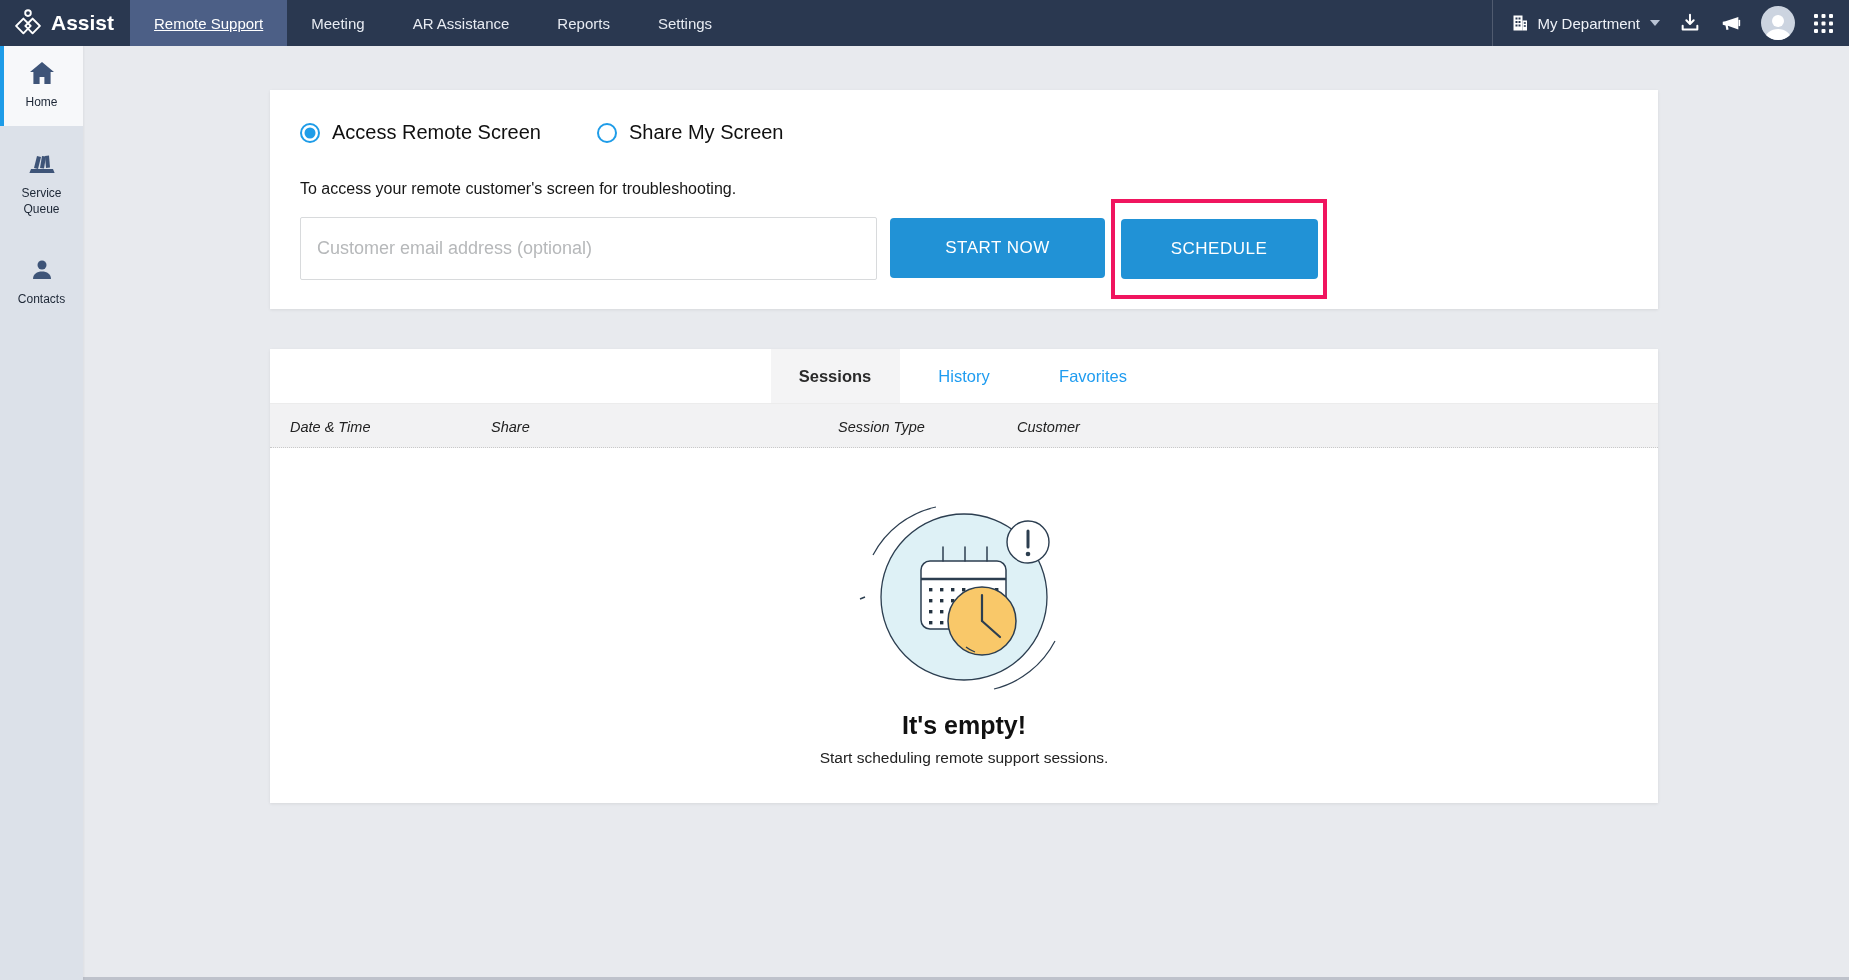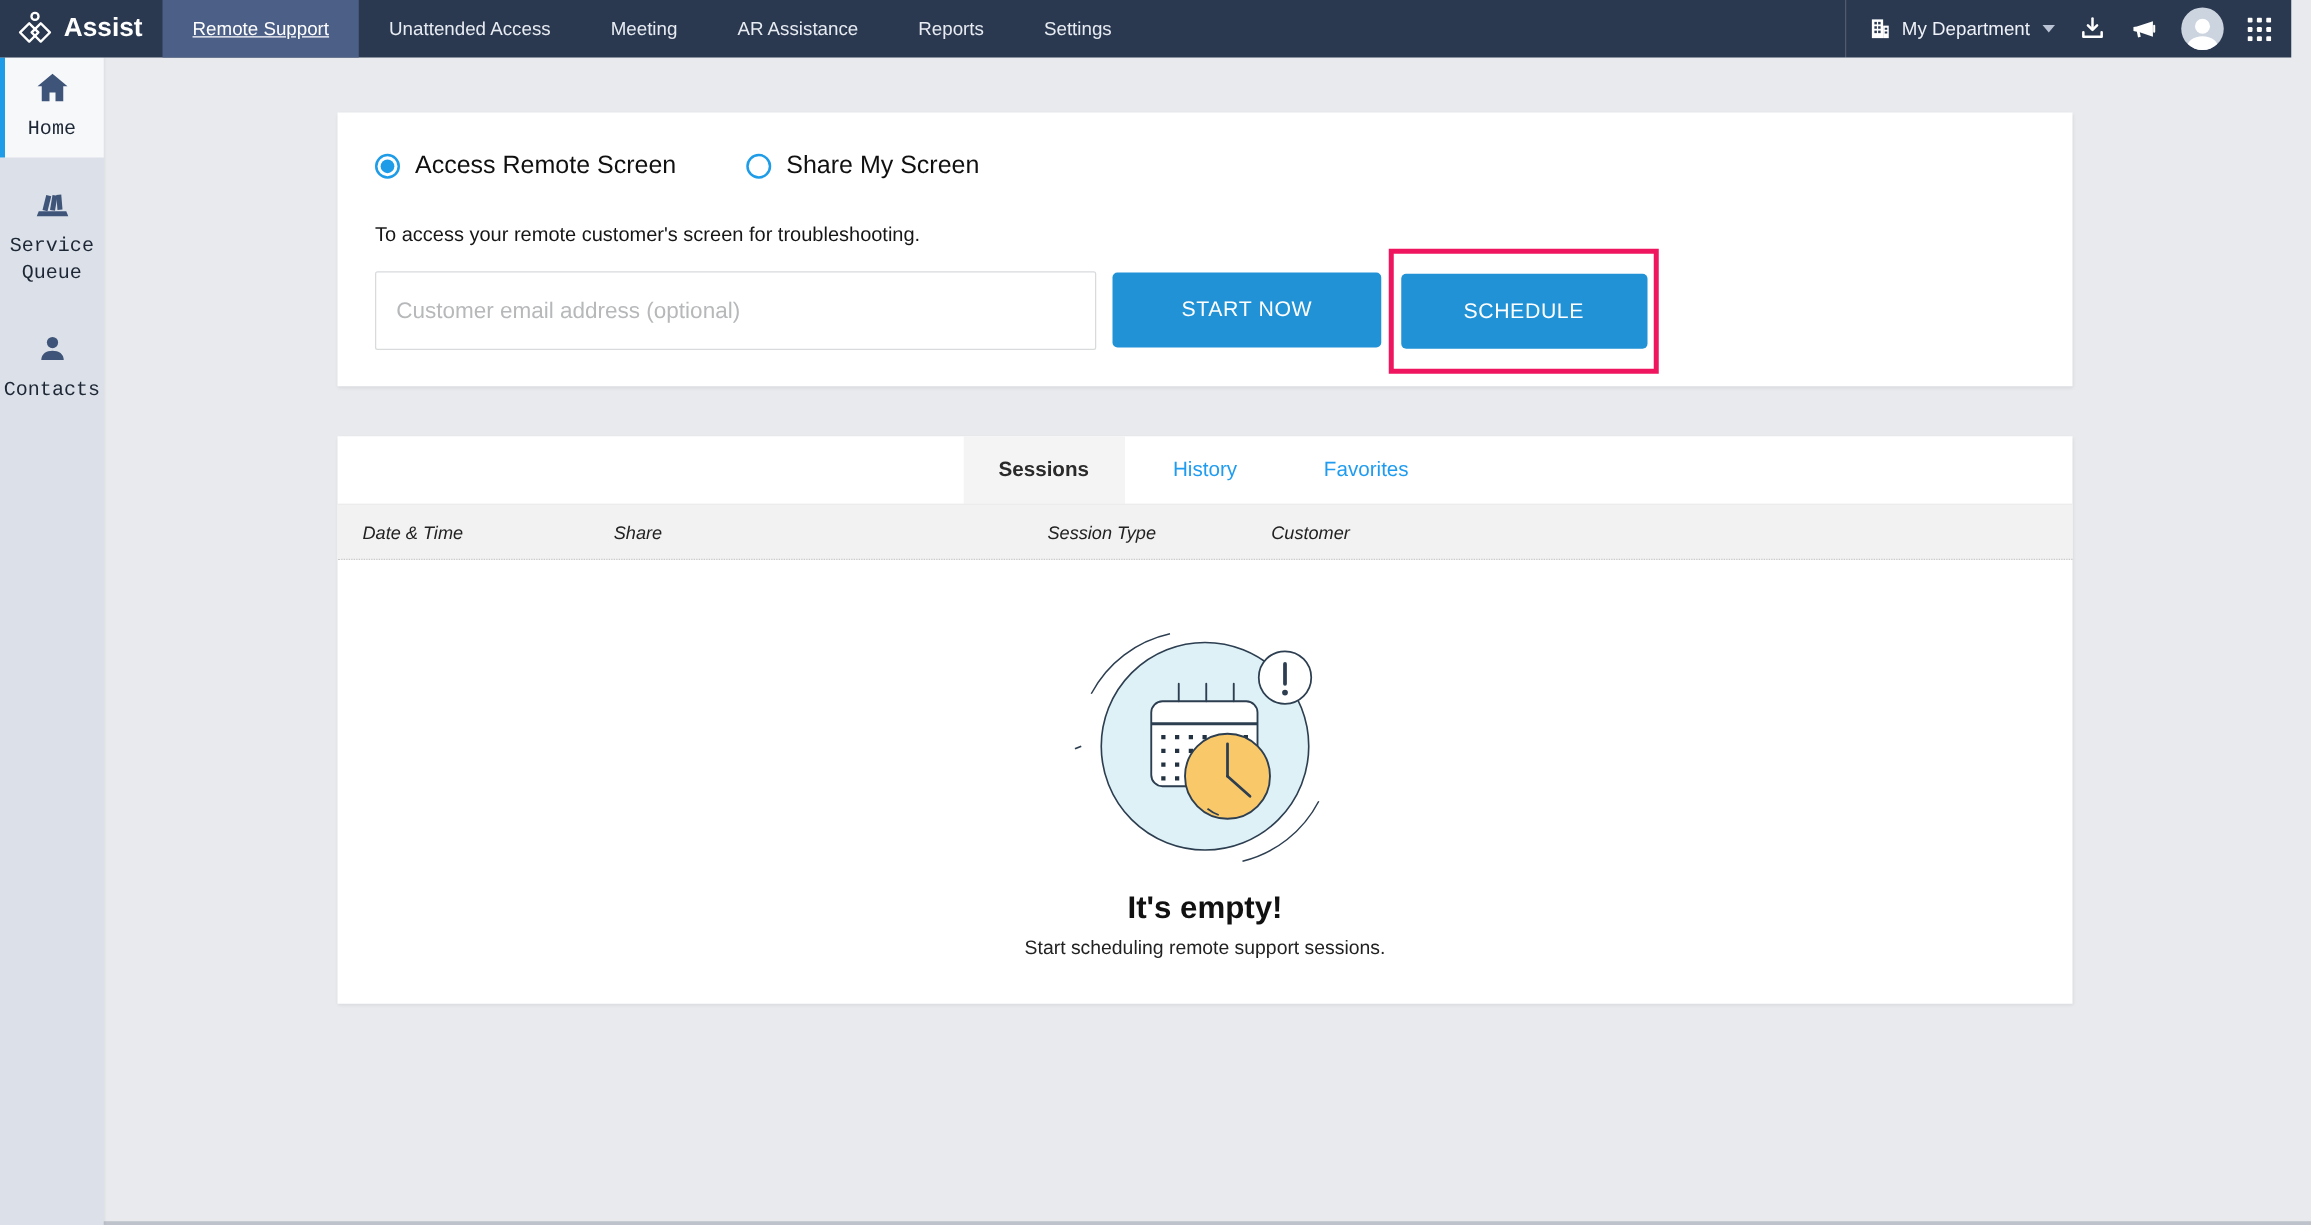--- a/index.html
+++ b/index.html
@@ -7,21 +7,21 @@
   body {
     position:relative;
     font-family:"Liberation Sans", sans-serif;
     background:var(--page-bg,#e8eaee);
     overflow:hidden;
   }
   body::after { content:""; position:absolute; left:0; right:0; bottom:0; height:3px;
     background:rgba(40,55,80,0.22); pointer-events:none; }
 
   
-  .navbar { position:absolute; top:0; left:0; right:16px; height:46px;
+  .navbar { position:absolute; top:0; left:0; right:0; height:46px;
     background:var(--navbar-bg,#2a3850); display:flex; align-items:stretch; z-index:10; }
   .brand { display:flex; align-items:center; gap:7px; padding:0 16px 0 12px;
     color:#fff; font-size:21px; font-weight:bold; }
   .nav-tabs { display:flex; align-items:stretch; }
   .nav-tab { display:flex; align-items:center; padding:0 24px; font-size:15px;
     color:#e7ebf2; cursor:pointer; white-space:nowrap; }
   .nav-tab.active { background:var(--navtab-active-bg,#4c5f86); color:#ffffff;text-decoration:underline; }
   .nav-right { margin-left:auto; display:flex; align-items:center; gap:19px;
     padding:0 16px 0 18px; border-left:1px solid rgba(255,255,255,0.18); }
   .dept { display:flex; align-items:center; gap:8px; color:#eef1f7; font-size:15px; cursor:pointer; }
@@ -34,21 +34,21 @@
   
   .sidebar { position:absolute; top:46px; left:0; bottom:0; width:83px;
     background:var(--sidebar-bg,#dce1e9); box-shadow:1px 0 2px rgba(0,0,0,0.05); z-index:5; }
   .side-item { position:relative; width:100%; min-height:80px; display:flex;
     flex-direction:column; align-items:center; justify-content:center; gap:6px;
     padding:10px 3px; text-align:center; cursor:pointer; }
   .side-item + .side-item { margin-top:16px; }
   .side-item.active { background:#f7f8fa; }
   .side-item.active::before { content:""; position:absolute; left:0; top:0; bottom:0;
     width:4px; background:var(--accent-blue,#1e9ce8); }
-  .side-label { font-size:16px; color:#1d2736; line-height:1.3;font-family:Liberation Mono, monospace; }
+  .side-label { font-size:12px; color:#1d2736; line-height:1.3; }
 
   
   .card { position:absolute; left:270px; width:1388px; background:#fff;
     box-shadow:0 1px 3px rgba(0,0,0,0.08); }
   #card-session { top:90px; height:219px; }
   #card-list { top:349px; height:454px; }
 
   
   .radio-row { position:absolute; top:31px; left:30px; display:flex; align-items:center; gap:56px; }
   .radio-opt { display:flex; align-items:center; gap:12px; font-size:20px; color:#101010; cursor:pointer; }
@@ -95,21 +95,20 @@
       <svg width="32" height="32" viewBox="0 0 34 34" fill="none" stroke="#fff" stroke-width="2" stroke-linejoin="round">
         <circle cx="17" cy="6.5" r="3"></circle>
         <rect x="6.6" y="14.6" width="11" height="11" transform="rotate(45 12.1 20.1)"></rect>
         <rect x="16.4" y="14.6" width="11" height="11" transform="rotate(45 21.9 20.1)"></rect>
       </svg>
     </span>
     <span>Assist</span>
   </div>
   <nav class="nav-tabs">
     <div class="nav-tab active">Remote Support</div>
-    <div class="nav-tab">Unattended Access</div>
     <div class="nav-tab">Meeting</div>
     <div class="nav-tab">AR Assistance</div>
     <div class="nav-tab">Reports</div>
     <div class="nav-tab">Settings</div>
   </nav>
   <div class="nav-right">
     <div class="dept">
       <span class="nav-icon">
         <svg width="18" height="18" viewBox="0 0 18 18">
           <rect x="2.5" y="1.5" width="9" height="15" fill="#fff"></rect>

